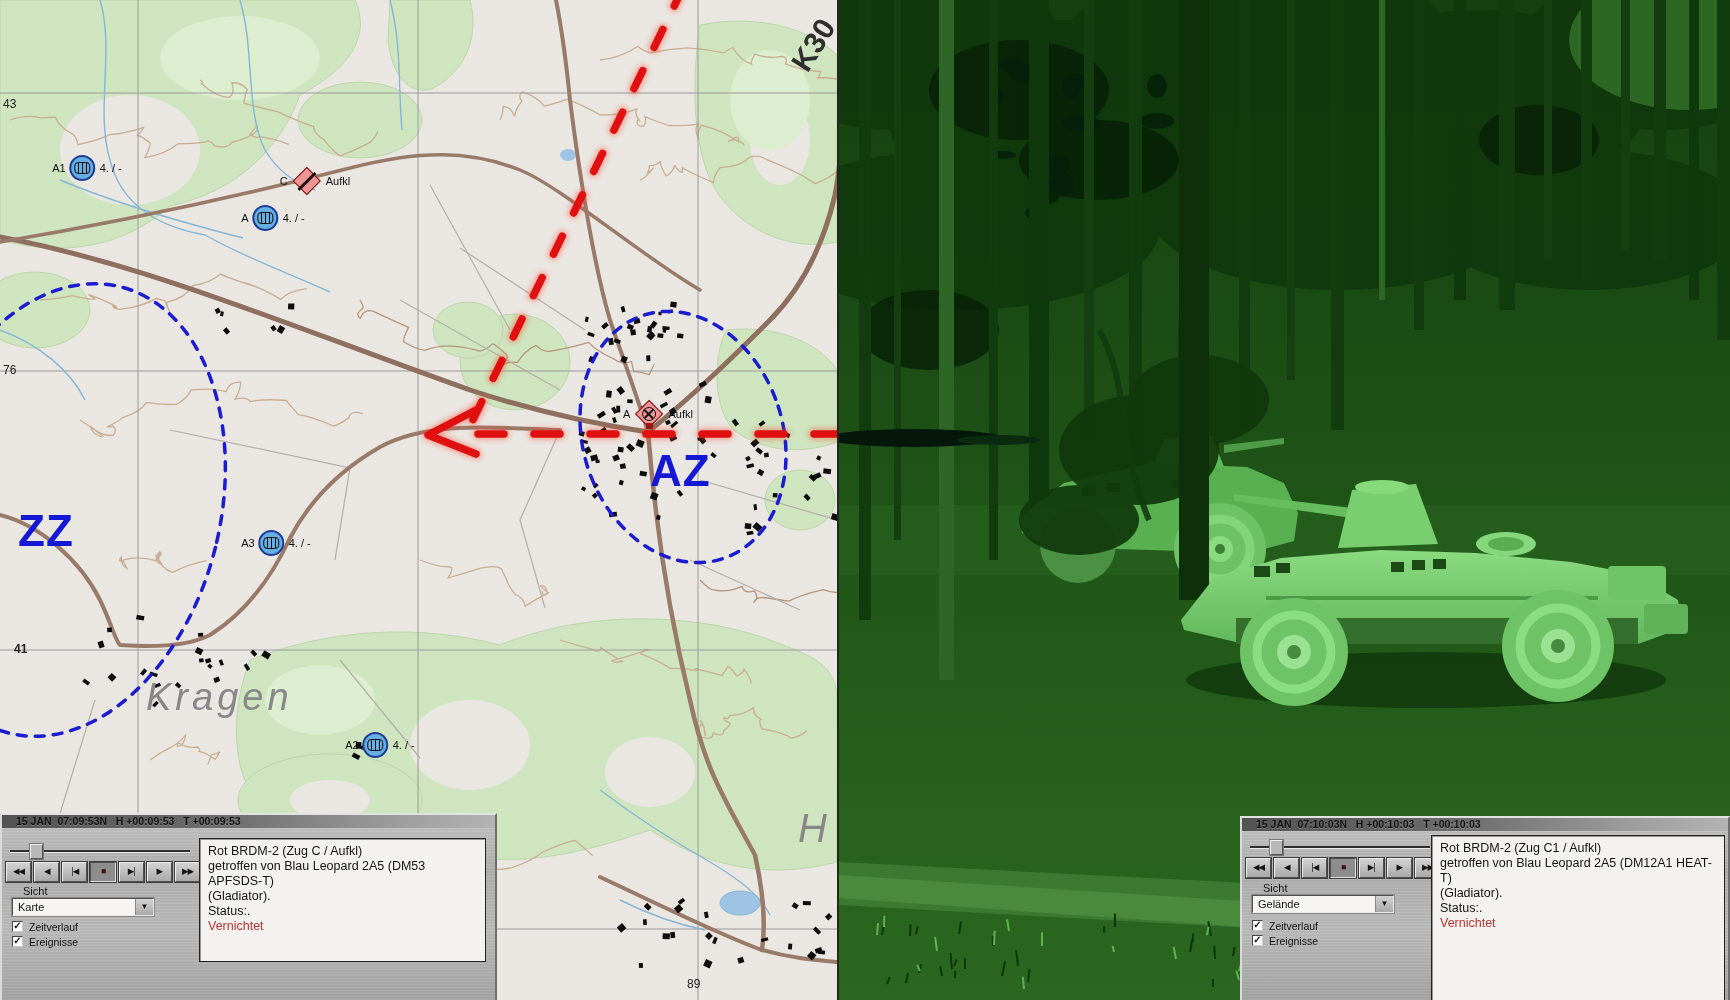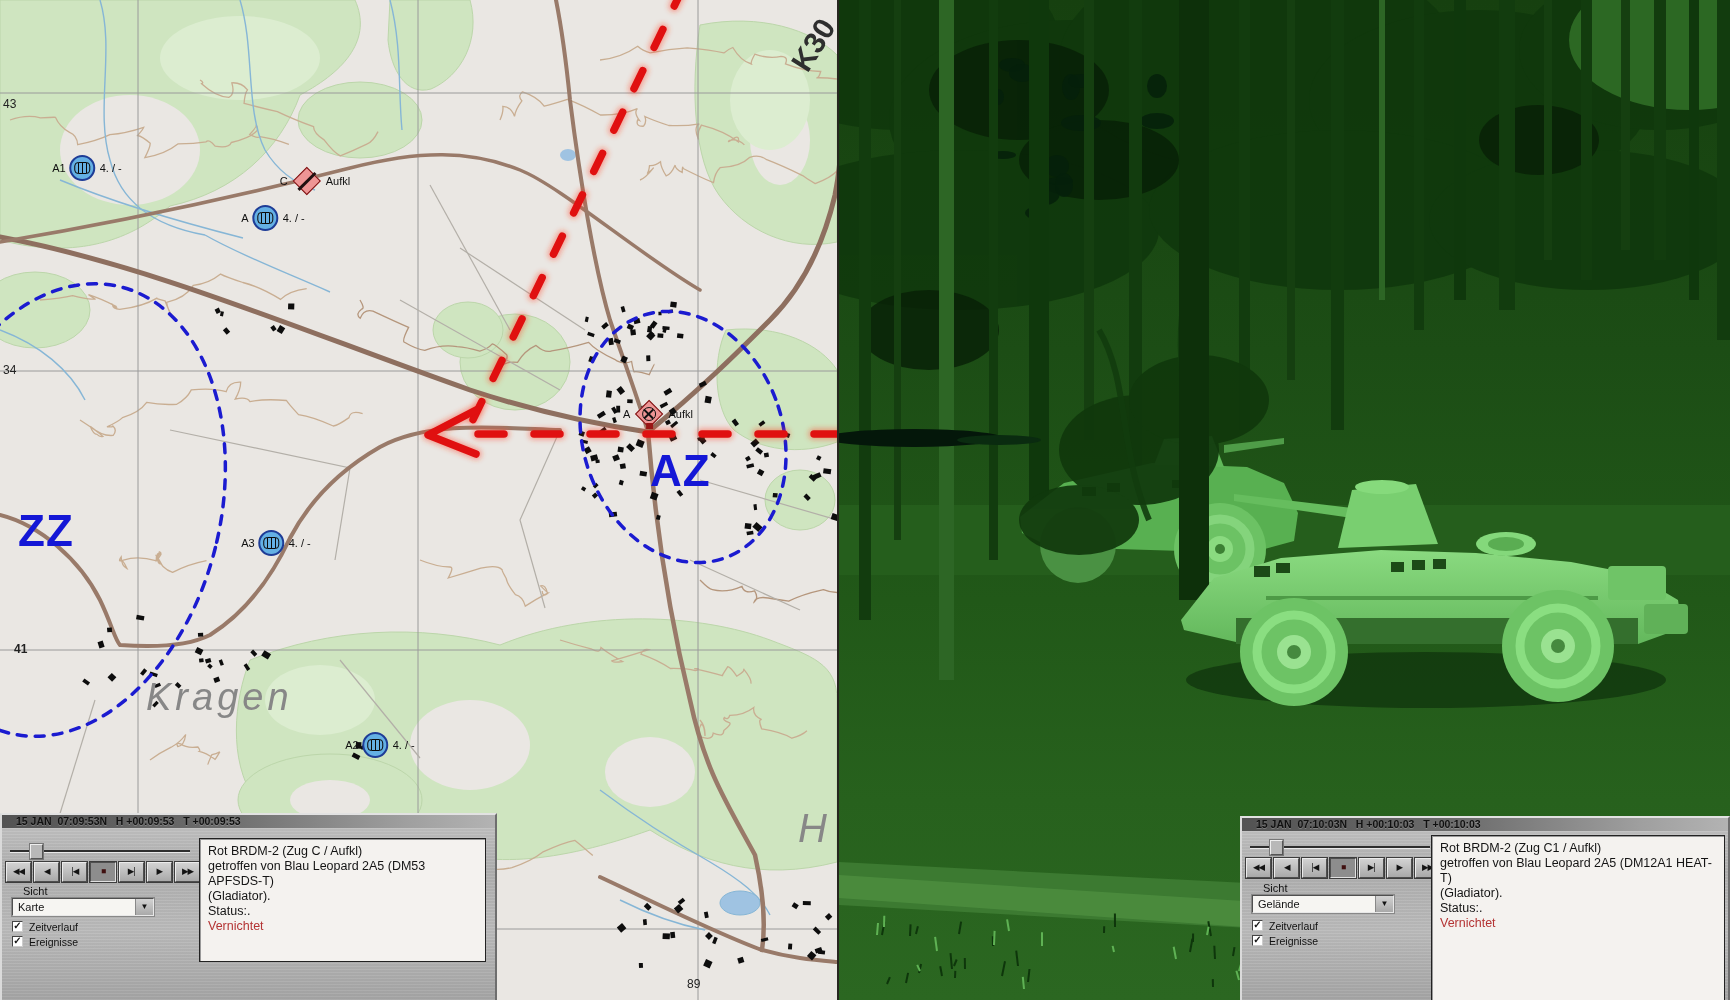--- a/index.html
+++ b/index.html
@@ -332,21 +332,21 @@
         </g>
       </g>
       <defs>
           <filter id="redblur">
             <feGaussianBlur stdDeviation="2.5"></feGaussianBlur>
           </filter>
         </defs>
     </svg>
     <div id="map-labels">
         <div class="grid-label" style="left: 3px; top: 85px; margin-top: 12px;">43</div>
-        <div class="grid-label" style="left: 3px; top: 363px;">34</div>
+        <div class="grid-label" style="left: 3px; top: 363px;">76</div>
         <div class="grid-label" style="left: 14px; top: 642px; font-weight: bold;">41</div>
         <div class="grid-label" style="left: 687px; top: 977px;">89</div>
         <div class="town-label" style="left: 146px; top: 676px; font-size: 38px;">Kragen</div>
         <div class="town-label" style="left: 798px; top: 806px; font-size: 40px;">H</div>
         <div class="road-label" style="left: 786px; top: 28px;">K30</div>
         <div class="zone-label" style="left: 18px; top: 462px;">ZZ</div>
         <div class="zone-label" style="left: 650px; top: 402px;">AZ</div>
         <div class="unit-marker" style="left: 87px; top: 168px;">
           <div class="unit-label ul">A1</div>
           <div class="sym-circle">

